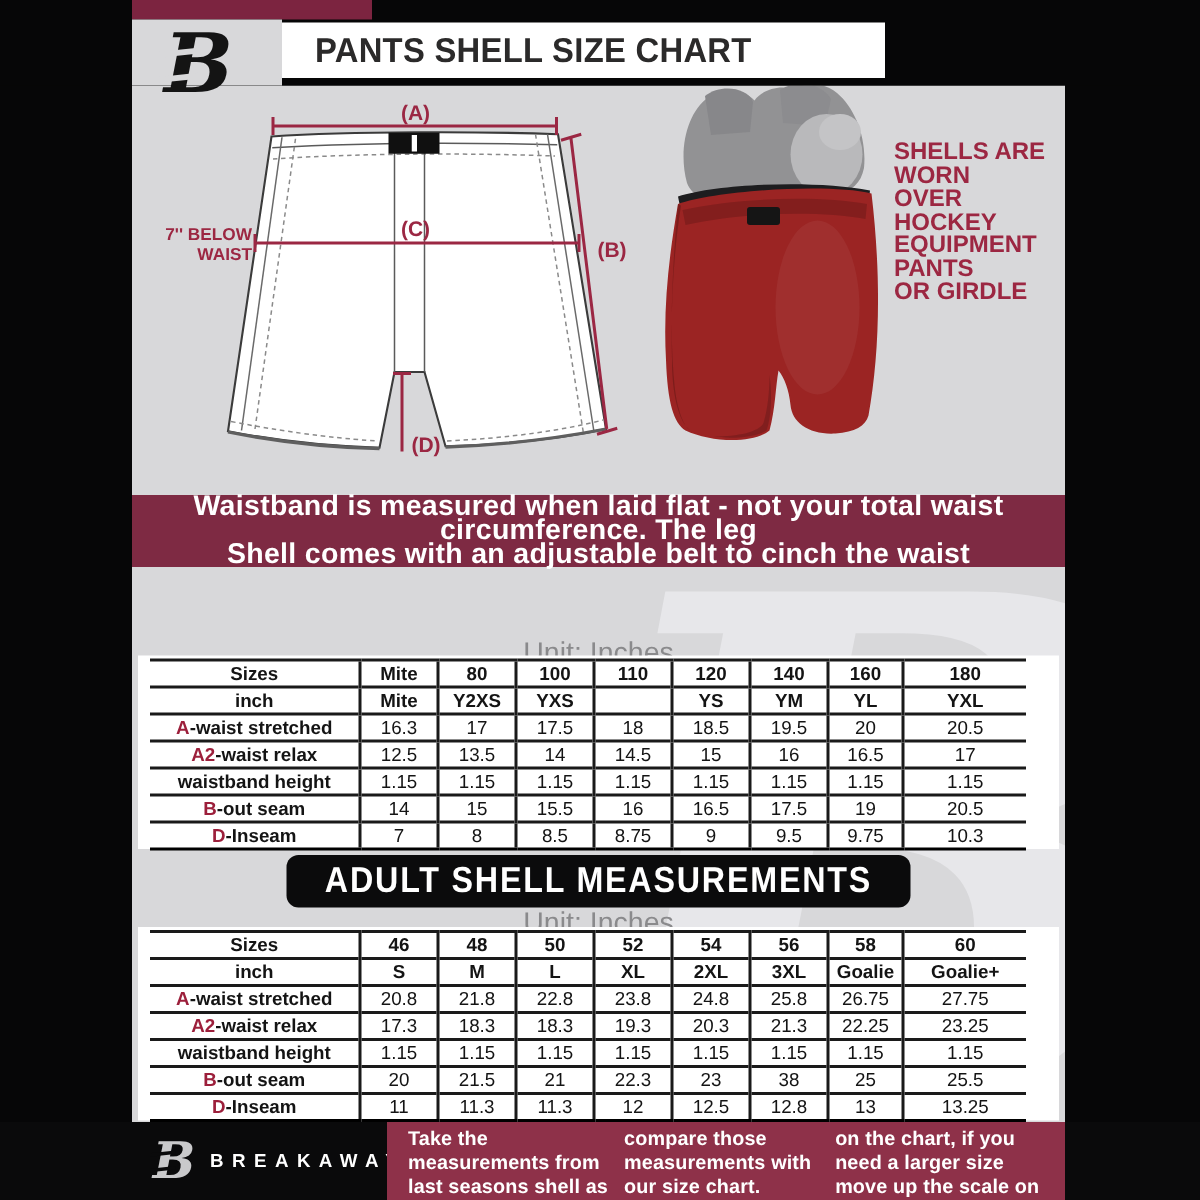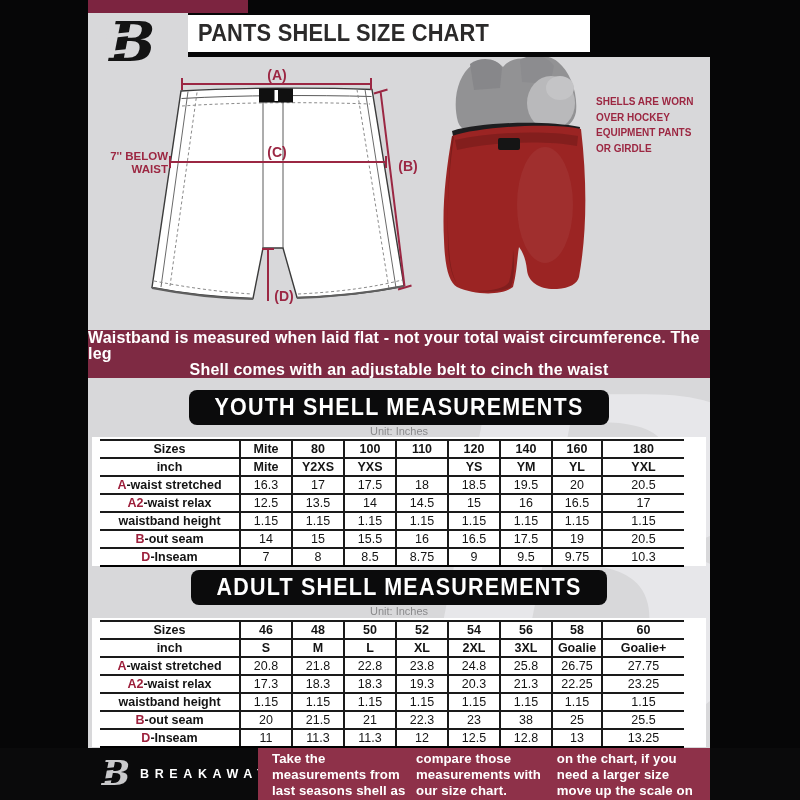--- a/index.html
+++ b/index.html
@@ -4,47 +4,47 @@
 <style>
   html,body{margin:0;padding:0;}
   .page{position:relative;width:800px;height:800px;background:#060607;overflow:hidden;
         font-family:"Liberation Sans","DejaVu Sans",sans-serif;}
   
   .hdr-band{position:absolute;left:0;top:0;width:800px;height:57px;background:#060607;z-index:5;}
   .hdr-accent{position:absolute;left:88px;top:0;width:160px;height:13px;background:#7C2440;}
   .hdr-logo-panel{position:absolute;left:88px;top:13px;width:100px;height:44px;background:#d8d8da;overflow:visible;}
   .hdr-logo-panel svg{position:absolute;left:18px;top:4px;}
   .title-bar{position:absolute;left:188px;top:15px;width:402px;height:37px;background:#fff;
-             display:flex;align-items:center;box-sizing:border-box;padding-left:10px;}
+             display:flex;align-items:center;box-sizing:border-box;padding-left:22px;}
   .title-bar span{display:inline-block;font-size:23px;font-weight:bold;color:#2b2a2a;
                   transform:scaleX(.95);transform-origin:left center;letter-spacing:.2px;}
   .date-box{position:absolute;left:590px;top:15px;width:120px;height:37px;background:#8D2E4C;
             display:flex;align-items:center;justify-content:center;}
   .date-box span{display:inline-block;color:#fff;font-weight:bold;font-size:24px;
                  transform:scale(.92,1.08);letter-spacing:.5px;}
   
   .content{position:absolute;left:88px;top:57px;width:622px;height:691px;background:#d8d8da;overflow:hidden;z-index:1;}
   .watermark{position:absolute;left:300px;top:300px;width:420px;height:460px;z-index:0;
              font-family:"DejaVu Serif",serif;font-style:italic;font-weight:bold;
              font-size:470px;line-height:430px;color:#e7e7ea;pointer-events:none;}
   .diagram-svg{position:absolute;left:0;top:0;z-index:1;}
   .photo-svg{position:absolute;left:352px;top:0;z-index:1;}
   .shell-note{position:absolute;left:508px;top:37px;width:112px;z-index:2;
-              color:#9C2742;font-weight:bold;font-size:10px;line-height:15.5px;}
+              color:#9C2742;font-weight:bold;font-size:16px;line-height:15.5px;}
   
   .callout{position:absolute;left:0;top:273px;width:622px;height:48px;background:#7E2A43;z-index:2;
            display:flex;flex-direction:column;justify-content:center;align-items:center;}
-  .callout div{color:#fff;font-weight:bold;font-size:16px;line-height:15.8px;letter-spacing:.2px;text-align:left;}
+  .callout div{color:#fff;font-weight:bold;font-size:19px;line-height:15.8px;letter-spacing:.2px;text-align:center;}
   
   .pill{position:absolute;left:0;width:622px;text-align:center;z-index:2;}
   .pill .box{display:inline-block;background:#0b0b0c;color:#fff;border-radius:8px;height:35px;
              line-height:35px;padding:0 26px;}
   .pill .box span{display:inline-block;font-weight:bold;font-size:21.5px;letter-spacing:1.2px;
                   transform:scaleY(1.12);}
-  .unit{position:absolute;left:0;width:622px;text-align:center;color:#8a8a8c;font-size:11px;z-index:2;}
+  .unit{position:absolute;left:0;width:622px;text-align:center;color:#8a8a8c;font-size:19px;z-index:2;}
   
   .card{position:absolute;left:4px;width:614px;height:129px;background:#fff;z-index:2;}
   table.size-table{border-collapse:collapse;table-layout:fixed;width:584px;margin:2px 0 0 8px;color:#141414;}
   table.size-table td{border-top:2px solid #1a1a1a;height:16px;line-height:16px;text-align:center;
                       padding:0;font-size:12.5px;white-space:nowrap;overflow:hidden;}
   table.size-table tr:last-child td{border-bottom:2px solid #000000;}
   table.size-table td + td{border-left:2px solid #1a1a1a;}
   table.size-table td.hdr{font-weight:bold;}
   table.size-table td.lbl{font-weight:bold;}
   .pfx{color:#9C1F3B;font-weight:bold;}
@@ -149,23 +149,20 @@
       <div>OVER HOCKEY</div>
       <div>EQUIPMENT PANTS</div>
       <div>OR GIRDLE</div>
     </div>
 
     <div class="callout">
       <div>Waistband is measured when laid flat - not your total waist circumference. The leg</div>
       <div>Shell comes with an adjustable belt to cinch the waist</div>
     </div>
 
-    <div class="pill" style="top:333px">
-      <div class="box"><span>YOUTH SHELL MEASUREMENTS</span></div>
-    </div>
     <div class="unit" style="top:368px">Unit: Inches</div>
     <div class="card" style="top:380px">
       <table class="size-table" id="youth-table">
         <colgroup>
             <col style="width:140px">
             <col style="width:52px">
             <col style="width:52px">
             <col style="width:52px">
             <col style="width:52px">
             <col style="width:52px">

